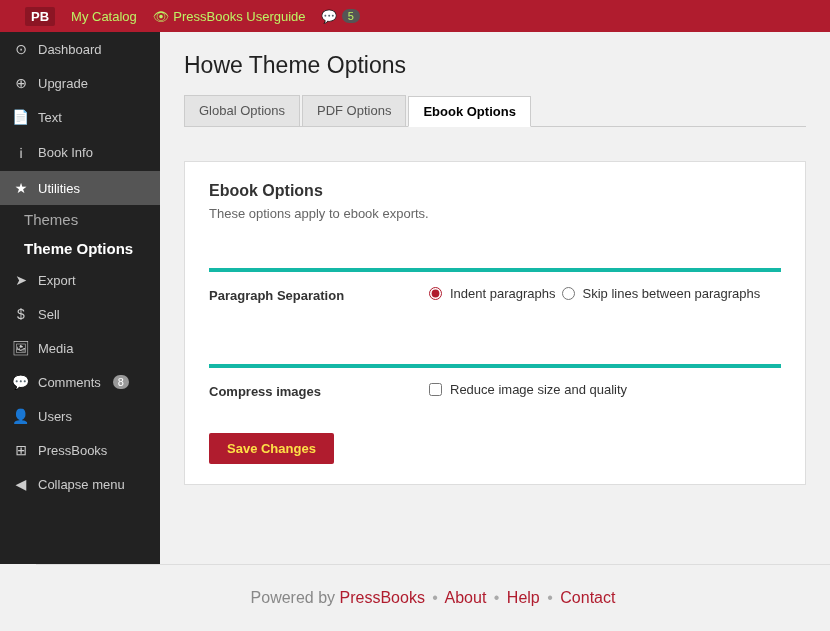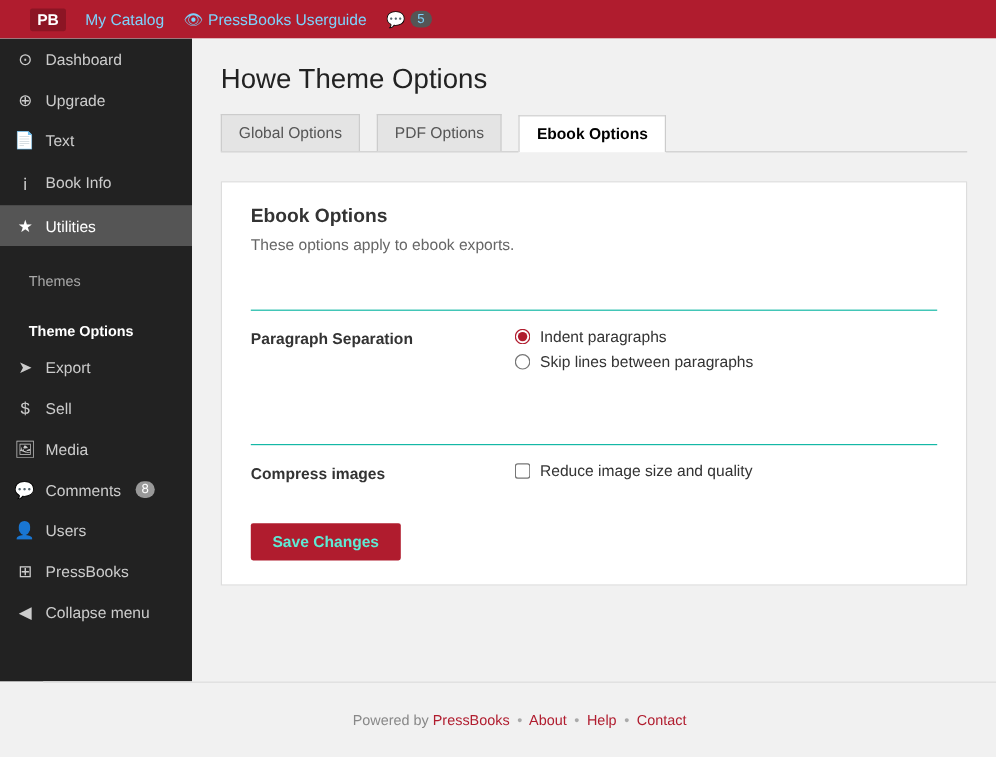--- a/index.html
+++ b/index.html
@@ -1,63 +1,63 @@
 <!DOCTYPE html>
 <html><head>
   <meta charset="utf-8">
   <style>
     * { margin: 0; padding: 0; box-sizing: border-box; }
     body { font-family: -apple-system, BlinkMacSystemFont, "Segoe UI", Arial, sans-serif; font-size: 14px; background: #f1f1f1; color: #333; width: 830px; height: 631px; overflow: hidden; display: flex; flex-direction: column; }
 
     
     .top-bar { background: #b01c2e; color: white; height: 32px; display: flex; align-items: center; padding: 0 25px; gap: 16px; flex-shrink: 0; }
     .top-bar-logo { background: #8c1524; color: white; font-weight: bold; font-size: 13px; padding: 2px 6px; border-radius: 2px; }
-    .top-bar-item { color: #7dd3fc; font-size: 13px; display: flex; align-items: center; gap: 4px; cursor: pointer; }
+    .top-bar-item { color: #bef264; font-size: 13px; display: flex; align-items: center; gap: 4px; cursor: pointer; }
     .top-bar-badge { background: #555; border-radius: 10px; padding: 1px 6px; font-size: 11px; }
 
     
     .layout { display: flex; flex: 1; overflow: hidden; }
 
     
     .sidebar { width: 160px; background: #222; color: #ccc; flex-shrink: 0; overflow-y: auto; }
     .sidebar-item { display: flex; align-items: center; gap: 8px; padding: 9px 12px; cursor: pointer; font-size: 13px; color: #ccc; }
     .sidebar-item.active { background: #555; color: white; }
     .sidebar-item .icon { font-size: 14px; width: 18px; text-align: center; flex-shrink: 0; }
-    .sidebar-sub { padding: 6px 12px 6px 24px; font-size: 12px; color: #aaa; cursor: pointer; margin-top: 16px; }
+    .sidebar-sub { padding: 6px 12px 6px 24px; font-size: 15px; color: #aaa; cursor: pointer; }
     .sidebar-sub.active { color: white; font-weight: bold; }
 
     
     .main { flex: 1; overflow-y: auto; padding: 20px 24px; background: #f1f1f1; }
     .page-title { font-size: 23px; font-weight: 400; color: #222; margin-bottom: 16px; }
 
     
-    .tabs { display: flex; gap: 12px; margin-bottom: 24px; border-bottom: 1px solid #ccc; }
+    .tabs { display: flex; gap: 0; margin-bottom: 34px; border-bottom: 1px solid #ccc; }
     .tab { padding: 7px 14px; font-size: 13px; cursor: pointer; background: #e4e4e4; border: 1px solid #ccc; border-bottom: none; color: #555; margin-right: 2px; }
     .tab.active { background: white; color: #000; font-weight: 600; border-bottom: 1px solid white; position: relative; bottom: -1px; }
 
     
     .content-box { background: white; border: 1px solid #ddd; padding: 20px 24px; }
     .section-title { font-size: 16px; font-weight: 600; margin-bottom: 6px; }
     .section-desc { color: #666; font-size: 13px; margin-bottom: 24px; }
 
     
-    .form-row { display: flex; align-items: flex-start; padding: 14px 0; border-top: 1px solid #14b8a6; margin-top: 47px; }
+    .form-row { display: flex; align-items: flex-start; padding: 14px 0; border-top: 4px solid #14b8a6; margin-top: 47px; }
     .form-label { width: 220px; font-weight: 600; font-size: 13px; padding-top: 2px; flex-shrink: 0; }
     .form-control { flex: 1; }
-    .radio-group { display: flex; flex-direction: column; gap: 6px; }
+    .radio-group { display: flex; gap: 6px; }
     .radio-item { display: flex; align-items: center; gap: 8px; font-size: 13px; cursor: pointer; }
     .radio-item input[type="radio"] { accent-color: #b01c2e; cursor: pointer; }
     .checkbox-item { display: flex; align-items: center; gap: 8px; font-size: 13px; cursor: pointer; }
     .checkbox-item input[type="checkbox"] { cursor: pointer; }
 
     
-    .save-btn { background: #b01c2e; color: #5eead4; border: none; padding: 8px 18px; font-size: 13px; font-weight: 600; cursor: pointer; border-radius: 2px; margin-top: 20px; }
+    .save-btn { background: #b01c2e; color: #fde047; border: none; padding: 8px 18px; font-size: 13px; font-weight: 600; cursor: pointer; border-radius: 2px; margin-top: 20px; }
 
     
-    .footer { text-align: center; padding: 24px; font-size: 12px; color: #888; background: #f1f1f1; border-top: 1px solid #ddd; flex-shrink: 0; margin-left: 36px; }
+    .footer { text-align: center; padding: 24px; font-size: 16px; color: #888; background: #f1f1f1; border-top: 1px solid #ddd; flex-shrink: 0; margin-left: 36px; }
     .footer a { color: #b01c2e; text-decoration: none; }
     .footer-sep { color: #aaa; margin: 0 3px; }
   </style>
 </head>
 <body>
 
 <div class="top-bar">
   <span class="top-bar-logo">PB</span>
   <span class="top-bar-item">My Catalog</span>
   <span class="top-bar-item">

